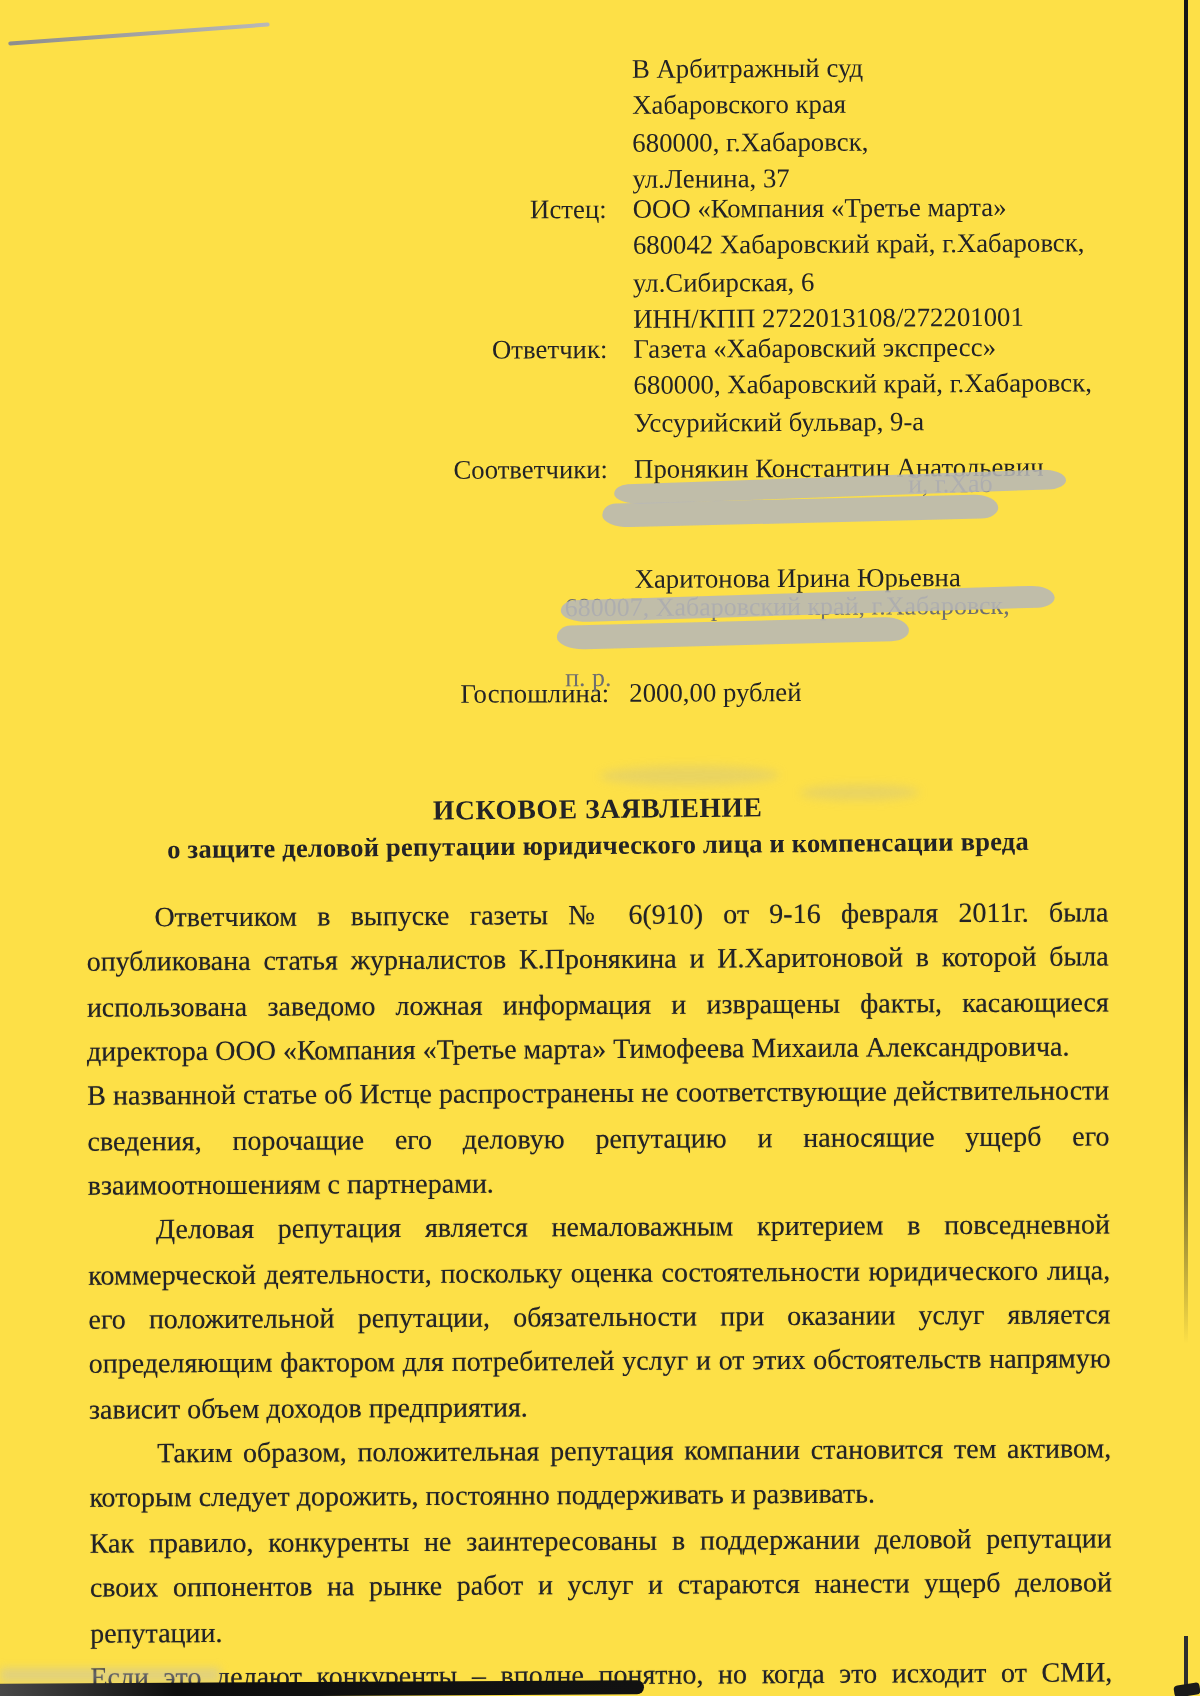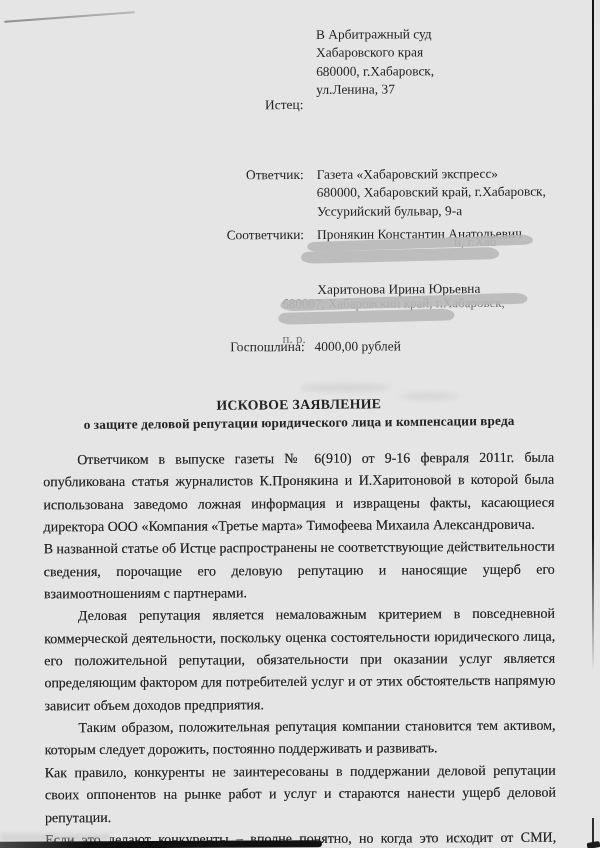--- a/index.html
+++ b/index.html
@@ -4,21 +4,21 @@
 <style>
   html, body {
     margin: 0;
     padding: 0;
     background: #ffffff;
   }
   .page {
     position: relative;
     width: 600px;
     height: 848px;
-    background: #e5e5e5;
+    background: #fde047;
     overflow: hidden;
     font-family: "Liberation Serif", "DejaVu Serif", serif;
     color: #232326;
   }
   .content {
     position: absolute;
     left: 0; top: 0;
     width: 600px; height: 848px;
     transform: rotate(-0.3deg);
   }
@@ -133,20 +133,26 @@
   <div class="content">
 
     <div class="abs hdr val-col" style="top:26px">
       <span class="line">В Арбитражный суд</span>
       <span class="line">Хабаровского края</span>
       <span class="line">680000, г.Хабаровск,</span>
       <span class="line">ул.Ленина, 37</span>
     </div>
 
     <div class="label-col" style="top:96px">Истец:</div>
+    <div class="abs hdr val-col" style="top:96px">
+      <span class="line">ООО «Компания «Третье марта»</span>
+      <span class="line">680042 Хабаровский край, г.Хабаровск,</span>
+      <span class="line">ул.Сибирская, 6</span>
+      <span class="line">ИНН/КПП 2722013108/272201001</span>
+    </div>
 
     <div class="label-col" style="top:166px">Ответчик:</div>
     <div class="abs hdr val-col" style="top:166px">
       <span class="line">Газета «Хабаровский экспресс»</span>
       <span class="line">680000, Хабаровский край, г.Хабаровск,</span>
       <span class="line">Уссурийский бульвар, 9-а</span>
     </div>
 
     <div class="label-col" style="top:226px">Соответчики:</div>
     <div class="abs hdr val-col" style="top:226px">Пронякин Константин Анатольевич</div>
@@ -156,21 +162,21 @@
     <div class="scribble" style="left:302px; top:250px; width:198px; height:12px; transform:rotate(-1.1deg)"></div>
 
     <div class="abs hdr val-col" style="top:281px">Харитонова Ирина Юрьевна</div>
 
     <div class="ghost" style="left:283px; top:296px">680007, Хабаровский край, г.Хабаровск,</div>
     <div class="ghost" style="left:283px; top:331px">п. р.</div>
     <div class="scribble" style="left:281px; top:297px; width:247px; height:11px; transform:rotate(-1.5deg)"></div>
     <div class="scribble" style="left:279px; top:311px; width:176px; height:12px; transform:rotate(-1.2deg)"></div>
 
     <div class="label-col" style="top:338px">Госпошлина:</div>
-    <div class="abs hdr" style="left:315px; top:338px">4000,00 рублей</div>
+    <div class="abs hdr" style="left:315px; top:338px">2000,00 рублей</div>
 
     <div class="abs smudge" style="left:300px; top:383px; width:90px; height:10px"></div>
     <div class="abs smudge" style="left:400px; top:393px; width:60px; height:8px"></div>
 
     <div class="heading">
       <div class="title">ИСКОВОЕ ЗАЯВЛЕНИЕ</div>
       <div class="subtitle">о защите деловой репутации юридического лица и компенсации вреда</div>
     </div>
 
     <div class="body-text">

